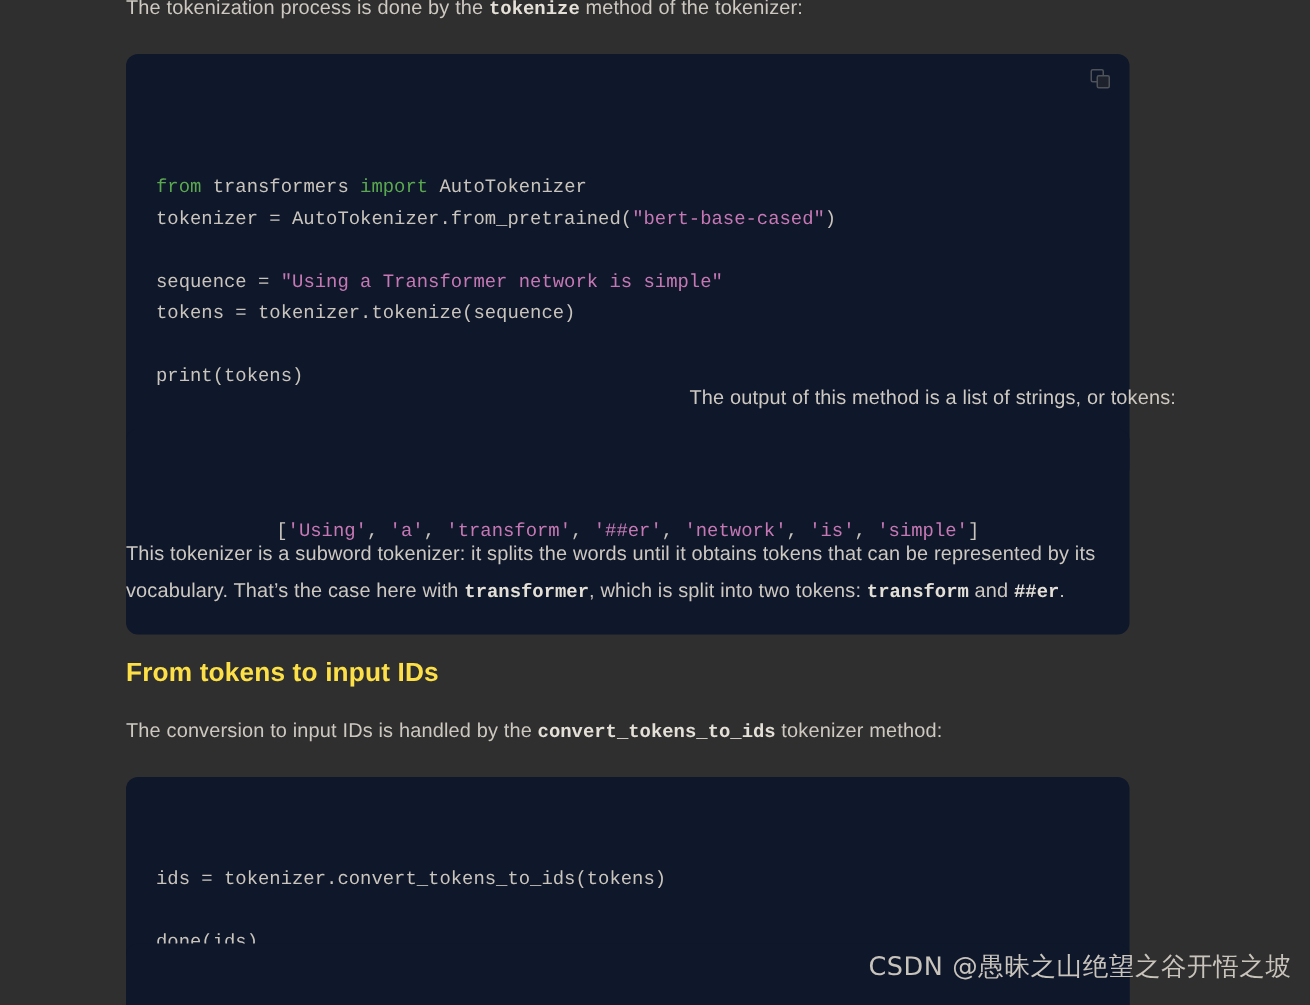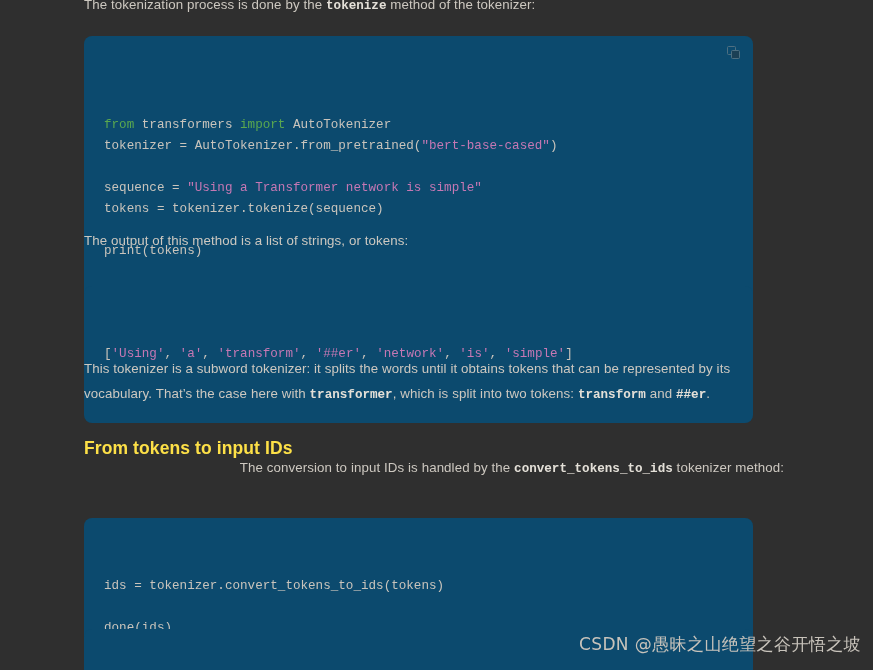--- a/index.html
+++ b/index.html
@@ -51,21 +51,21 @@
     font-weight: bold;
     color: #fde047;
     letter-spacing: 0.1px;
   }
 
   
   .codeblock {
     position: absolute;
     left: 84px;
     width: 669px;
-    background: #0c4a6e;
+    background: #0f172a;
     border-radius: 8px;
     font-family: "Liberation Mono", "DejaVu Sans Mono", monospace;
     font-size: 12.6px;
     line-height: 21px;
     color: #c9c4bc;
     padding: 16px 20px;
     white-space: pre;
     overflow: hidden;
   }
 
@@ -109,25 +109,25 @@
     font-family: "DejaVu Sans", sans-serif;
     font-size: 17px;
     color: #c8c3bb;
     letter-spacing: 0.4px;
     white-space: nowrap;
   }
 
   
   #top-para       { top: -8px; }
   #code-1         { top: 36px; }
-  #para-2         { top: 228px; }
-  #code-2         { top: 286px; }
+  #para-2         { top: 252px; text-align: right; }
+  #code-2         { top: 286px; text-align: center; }
   #para-3         { top: 356px; }
   #heading-1      { top: 438px; }
-  #para-4         { top: 455px; text-align: right; }
+  #para-4         { top: 474px; }
   #code-3         { top: 518px; }
   #code-4         { top: 629px; }
 </style>
 </head>
 <body>
 
 <div class="page">
 
   <p class="para" id="top-para"><span>The tokenization process is done by the </span><code class="icode">tokenize</code><span> method of the tokenizer:</span></p>
 

